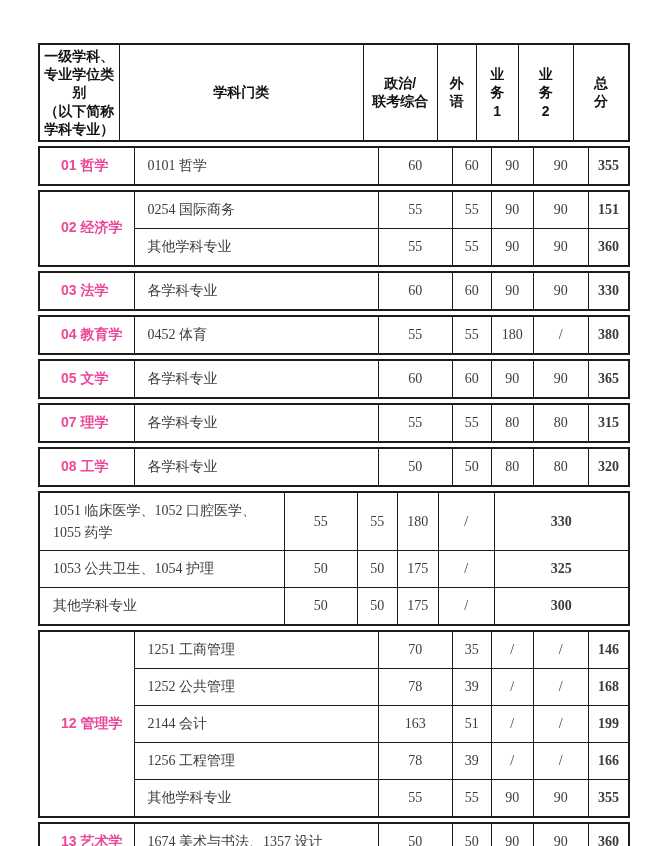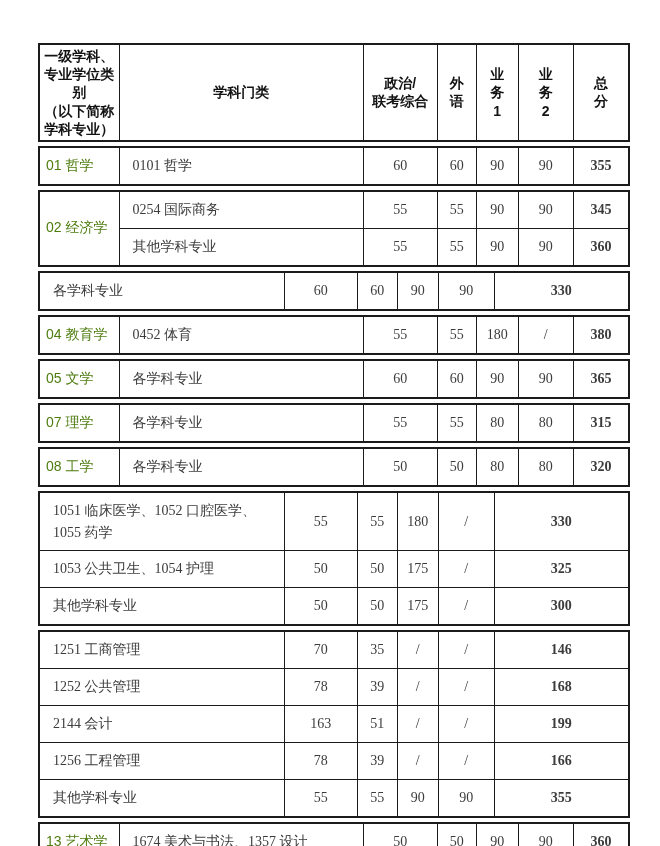--- a/index.html
+++ b/index.html
@@ -31,21 +31,21 @@
   }
   .hcell:last-child { border-right: none; }
 
   
   .group { display: flex; align-items: stretch; }
   .cat-cell {
     box-sizing: border-box; flex: 0 0 79.5px; width: 79.5px;
     border-right: 1.5px solid #1b1b1b;
     display: flex; align-items: center;
     padding-left: 6px;
-    font-weight: normal; font-size: 14px; color: #4d7c0f;
+    font-weight: bold; font-size: 14px; color: #ec4899; margin-left: 15px;
   }
   .rows { flex: 1 1 auto; display: flex; flex-direction: column; justify-content: flex-end; }
   .row {
     display: grid;
     grid-template-columns: 244.5px 73.5px 39.5px 41.5px 55.5px 1fr;
   }
   .row + .row { border-top: 1.5px solid #1b1b1b; }
   .cell {
     box-sizing: border-box; border-right: 1.5px solid #1b1b1b;
     min-height: 36px; display: flex; align-items: center;
@@ -96,33 +96,34 @@
   </div>
         <div class="block group">
     <div class="cat-cell">02 经济学</div>
     <div class="rows">
             <div class="row">
     <div class="cell c-disc">0254 国际商务</div>
     <div class="cell num">55</div>
     <div class="cell num">55</div>
     <div class="cell num">90</div>
     <div class="cell num">90</div>
-    <div class="cell num">345</div>
+    <div class="cell num">151</div>
   </div>
             <div class="row">
     <div class="cell c-disc">其他学科专业</div>
     <div class="cell num">55</div>
     <div class="cell num">55</div>
     <div class="cell num">90</div>
     <div class="cell num">90</div>
     <div class="cell num">360</div>
   </div>
           </div>
   </div>
         <div class="block group">
+    <div class="cat-cell">03 法学</div>
     <div class="rows">
             <div class="row">
     <div class="cell c-disc">各学科专业</div>
     <div class="cell num">60</div>
     <div class="cell num">60</div>
     <div class="cell num">90</div>
     <div class="cell num">90</div>
     <div class="cell num">330</div>
   </div>
           </div>
@@ -201,20 +202,21 @@
     <div class="cell c-disc">其他学科专业</div>
     <div class="cell num">50</div>
     <div class="cell num">50</div>
     <div class="cell num">175</div>
     <div class="cell num">/</div>
     <div class="cell num">300</div>
   </div>
           </div>
   </div>
         <div class="block group">
+    <div class="cat-cell">12 管理学</div>
     <div class="rows">
             <div class="row">
     <div class="cell c-disc">1251 工商管理</div>
     <div class="cell num">70</div>
     <div class="cell num">35</div>
     <div class="cell num">/</div>
     <div class="cell num">/</div>
     <div class="cell num">146</div>
   </div>
             <div class="row">

